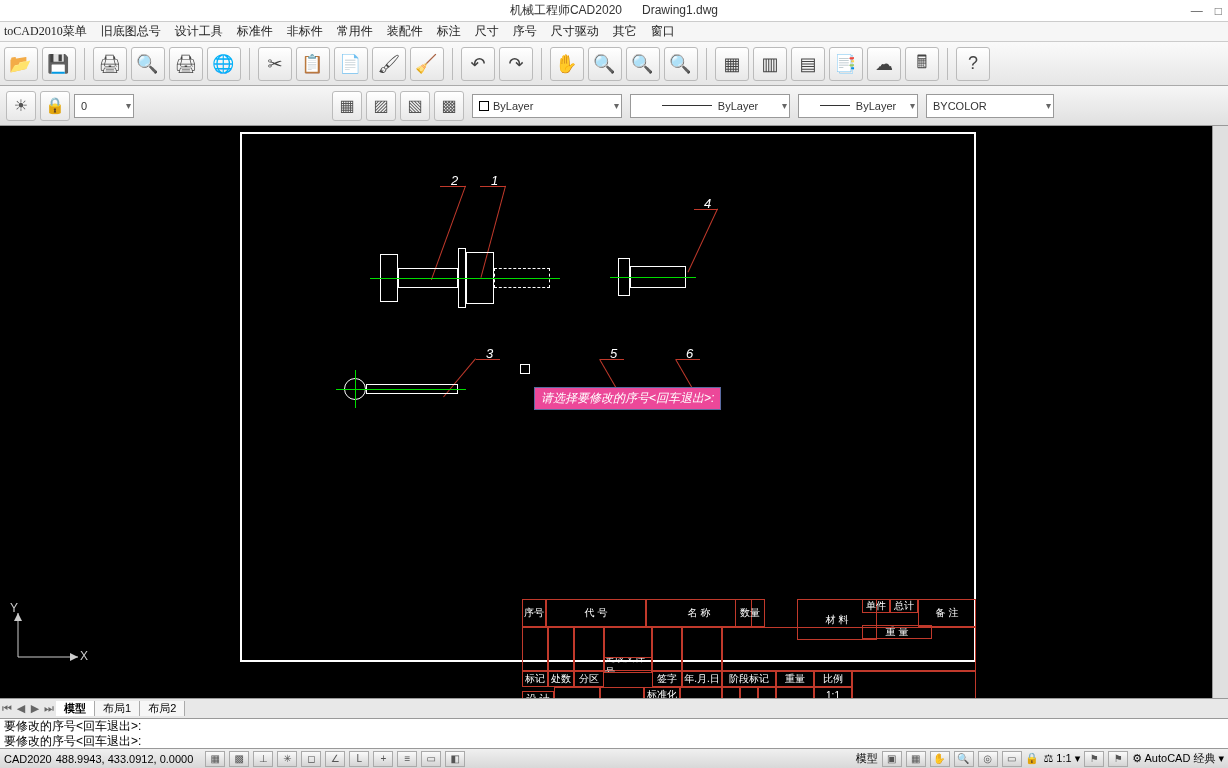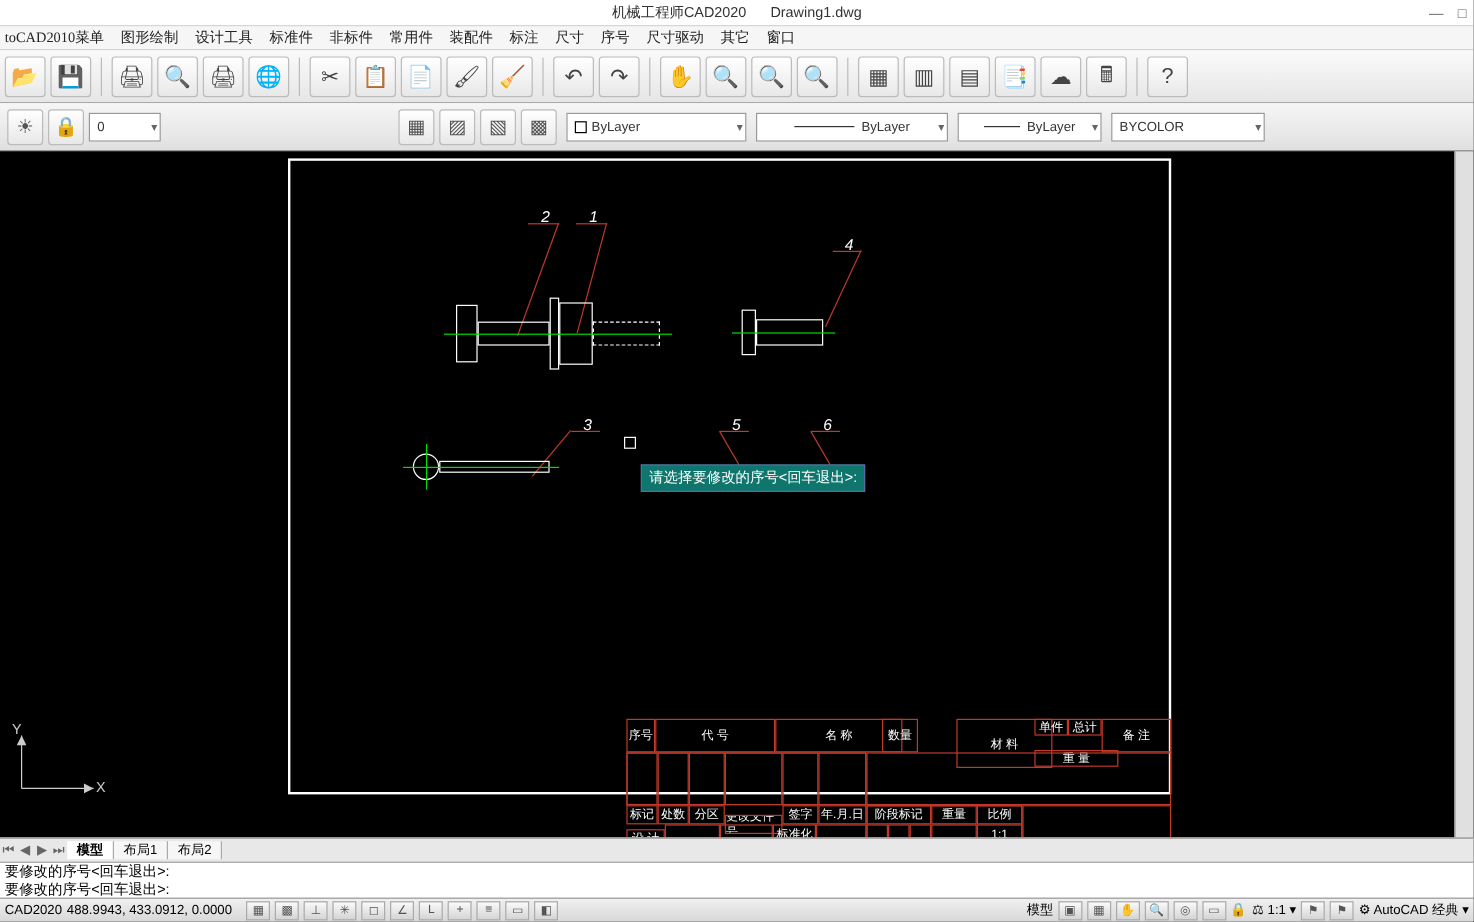--- a/index.html
+++ b/index.html
@@ -17,21 +17,21 @@
 .prop-btn { width: 30px; height: 30px; background: linear-gradient(#fff,#e8e8e8); border: 1px solid #bbb; border-radius: 3px; display:flex;align-items:center;justify-content:center;font-size:16px;color:#555;}
 .bylayer-sel { height: 24px; background: #fff; border: 1px solid #999; display: flex; align-items: center; padding: 0 6px; font-size: 11px; color: #333; position: relative; }
 .bylayer-sel .dd { position: absolute; right: 2px; font-size: 10px; color: #666; }
 .canvas { position: absolute; top: 126px; left: 0; right: 0; bottom: 70px; background: #000; overflow: hidden; }
 .frame-outer { position: absolute; left: 240px; top: 6px; width: 736px; height: 530px; border: 2px solid #fff; }
 .ballnum { position: absolute; color: #fff; font-size: 13px; font-style: italic; }
 .leader { position: absolute; background: #c0392b; height: 1px; transform-origin: 0 0; }
 .leaderH { position: absolute; background: #c0392b; height: 1px; }
 .shape { position: absolute; border: 1px solid #fff; }
 .cursorbox { position: absolute; width: 10px; height: 10px; border: 1px solid #fff; }
-.tooltip { position: absolute; background: #0f766e; color: #fff; font-size: 12px; padding: 2px 6px; border: 1px solid #5a6aa0; white-space: nowrap; }
+.tooltip { position: absolute; background: #ec4899; color: #fff; font-size: 12px; padding: 2px 6px; border: 1px solid #5a6aa0; white-space: nowrap; font-style: italic; }
 .titleblock { position: absolute; left: 522px; top: 473px; width: 456px; height: 185px;  }
 .tb-cell { position: absolute; border: 1px solid #c0392b; color:#fff; font-size:10px; display:flex; align-items:center; justify-content:center; overflow:hidden;}
 .sidetable { position: absolute; left: 240px; top: 410px; width: 78px; }
 .side-cell { height: 22px; border: 1px solid #c0392b; color:#fff; font-size:10px; display:flex;align-items:center;justify-content:center; margin-bottom:5px;}
 .tabs { position: absolute; left: 0; right: 0; bottom: 50px; height: 20px; background: #e8e8e8; display: flex; align-items: center; font-size: 11px; border-top:1px solid #999; }
 .tabs .arrow { width: 14px; text-align: center; color: #666; cursor:pointer;}
 .tabs .tab { padding: 0 8px; border-right: 1px solid #aaa; background: #f6f6f6; cursor:pointer;}
 .tabs .tab.active { background: #fff; font-weight: bold; }
 .cmdline { position: absolute; left: 0; right: 0; bottom: 20px; height: 30px; background: #fff; border-top: 1px solid #999; font-size: 12px; padding: 0 4px; display:flex; flex-direction:column; justify-content:center;}
 .cmdline .line { height: 15px; line-height: 15px; }
@@ -52,21 +52,21 @@
     <span>Drawing1.dwg</span>
   </div>
   <div class="win-controls">
     <span>—</span>
     <span>□</span>
   </div>
 </div>
 
 <div class="menubar">
   <span>toCAD2010菜单</span>
-  <span>图形绘制</span>
+  <span>旧底图总号</span>
   <span>设计工具</span>
   <span>标准件</span>
   <span>非标件</span>
   <span>常用件</span>
   <span>装配件</span>
   <span>标注</span>
   <span>尺寸</span>
   <span>序号</span>
   <span>尺寸驱动</span>
   <span>其它</span>
@@ -214,21 +214,21 @@
     <div class="tb-cell" style="left:0;top:28px;width:26px;height:44px"></div>
     <div class="tb-cell" style="left:26px;top:28px;width:26px;height:44px"></div>
     <div class="tb-cell" style="left:52px;top:28px;width:30px;height:44px"></div>
     <div class="tb-cell" style="left:82px;top:28px;width:48px;height:44px"></div>
     <div class="tb-cell" style="left:130px;top:28px;width:30px;height:44px"></div>
     <div class="tb-cell" style="left:160px;top:28px;width:40px;height:44px"></div>
 
     <div class="tb-cell" style="left:0;top:72px;width:26px;height:16px">标记</div>
     <div class="tb-cell" style="left:26px;top:72px;width:26px;height:16px">处数</div>
     <div class="tb-cell" style="left:52px;top:72px;width:30px;height:16px">分区</div>
-    <div class="tb-cell" style="left:82px;top:80px;width:48px;height:16px">更改文件号</div>
+    <div class="tb-cell" style="left:82px;top:58px;width:48px;height:16px">更改文件号</div>
     <div class="tb-cell" style="left:130px;top:72px;width:30px;height:16px">签字</div>
     <div class="tb-cell" style="left:160px;top:72px;width:40px;height:16px">年.月.日</div>
 
     <div class="tb-cell" style="left:0;top:92px;width:32px;height:16px">设 计</div>
     <div class="tb-cell" style="left:32px;top:88px;width:46px;height:16px"></div>
     <div class="tb-cell" style="left:78px;top:88px;width:44px;height:16px"></div>
     <div class="tb-cell" style="left:122px;top:88px;width:36px;height:16px">标准化</div>
     <div class="tb-cell" style="left:158px;top:88px;width:42px;height:16px"></div>
 
     <div class="tb-cell" style="left:200px;top:28px;width:254px;height:44px"></div>

